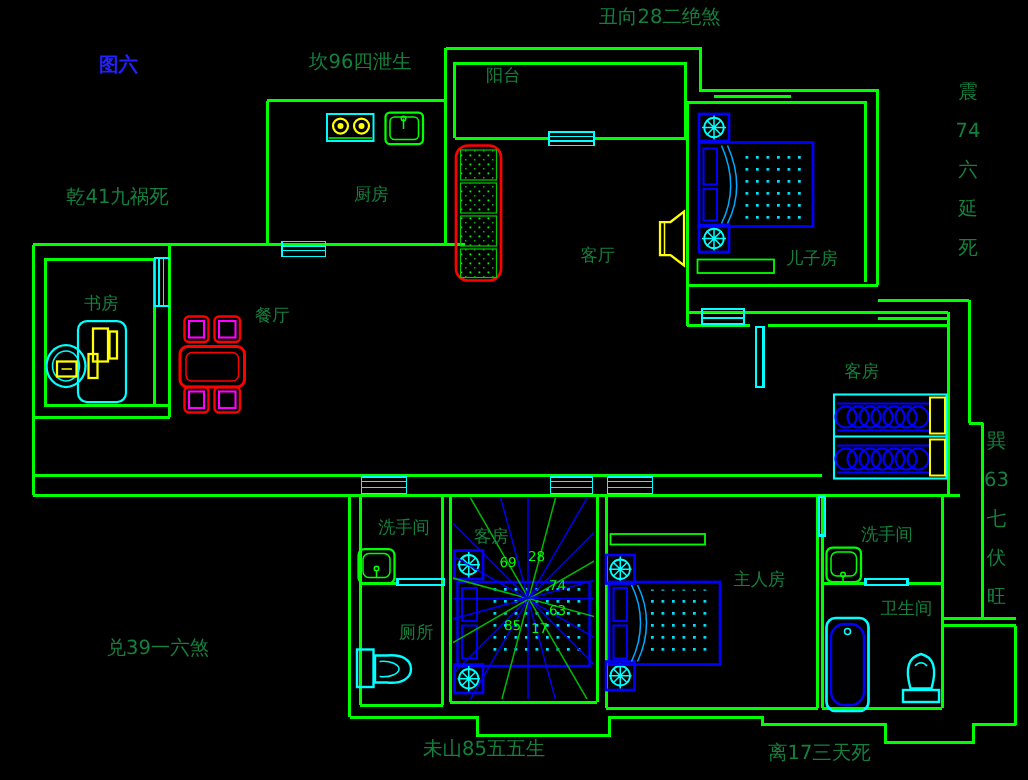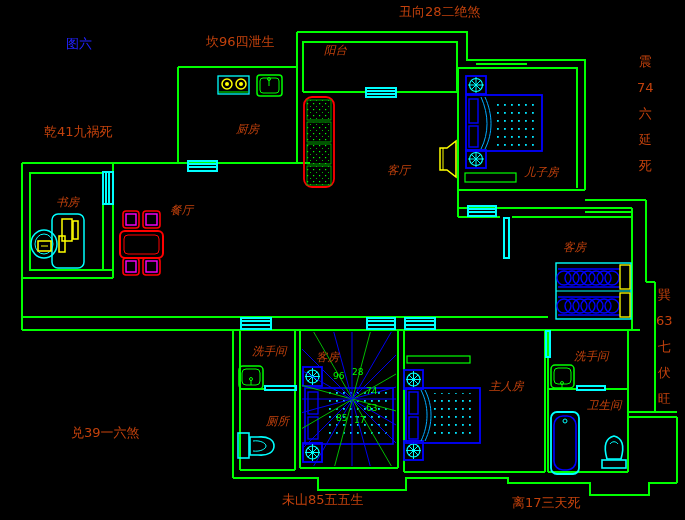--- a/index.html
+++ b/index.html
@@ -1,22 +1,22 @@
 <!DOCTYPE html>
 <html><head>
 <meta charset="utf-8">
 <style>
   html,body{margin:0;padding:0;background:#000;}
   .canvas{position:relative;width:685px;height:520px;background:#000;overflow:hidden;
           font-family:"DejaVu Sans",sans-serif;}
   .canvas svg{position:absolute;left:0;top:0;}
-  .lbl{position:absolute;color:#c2410c;font-size:13px;line-height:1.1;white-space:nowrap;
+  .lbl{position:absolute;color:#15803d;font-size:13px;line-height:1.1;white-space:nowrap;
        font-family:"DejaVu Sans",sans-serif;letter-spacing:0px;}
-  .room{font-size:11.5px;font-style:italic;}
-  .blue{color:#2222ff;font-weight:normal;padding-left:20px;}
+  .room{font-size:11.5px;}
+  .blue{color:#2222ff;font-weight:bold;padding-left:20px;}
   .vert{display:flex;flex-direction:column;align-items:center;}
   .vert div{line-height:1;margin:0 0 13px 0;}
   .num{position:absolute;color:#00ff00;font-size:9px;line-height:1;white-space:nowrap;}
 </style>
 </head>
 <body>
 
 <div class="canvas">
 
 <svg width="685" height="520" viewBox="0 0 685 520">
@@ -319,20 +319,20 @@
 <div class="lbl room" style="left:56px;top:196px">书房</div>
 <div class="lbl room" style="left:170px;top:204px">餐厅</div>
 <div class="lbl room" style="left:563px;top:241px">客房</div>
 <div class="lbl room" style="left:316px;top:351px">客房</div>
 <div class="lbl room" style="left:252px;top:345px">洗手间</div>
 <div class="lbl room" style="left:266px;top:415px">厕所</div>
 <div class="lbl room" style="left:489px;top:380px">主人房</div>
 <div class="lbl room" style="left:574px;top:350px">洗手间</div>
 <div class="lbl room" style="left:587px;top:399px">卫生间</div>
 
-<span class="num" style="left:333px;top:372px">96</span>
+<span class="num" style="left:333px;top:372px">69</span>
 <span class="num" style="left:352px;top:368px">28</span>
 <span class="num" style="left:366px;top:387px">74</span>
 <span class="num" style="left:366px;top:404px">63</span>
 <span class="num" style="left:354px;top:416px">17</span>
 <span class="num" style="left:336px;top:414px">85</span>
 
 </div>
 
 </body></html>

